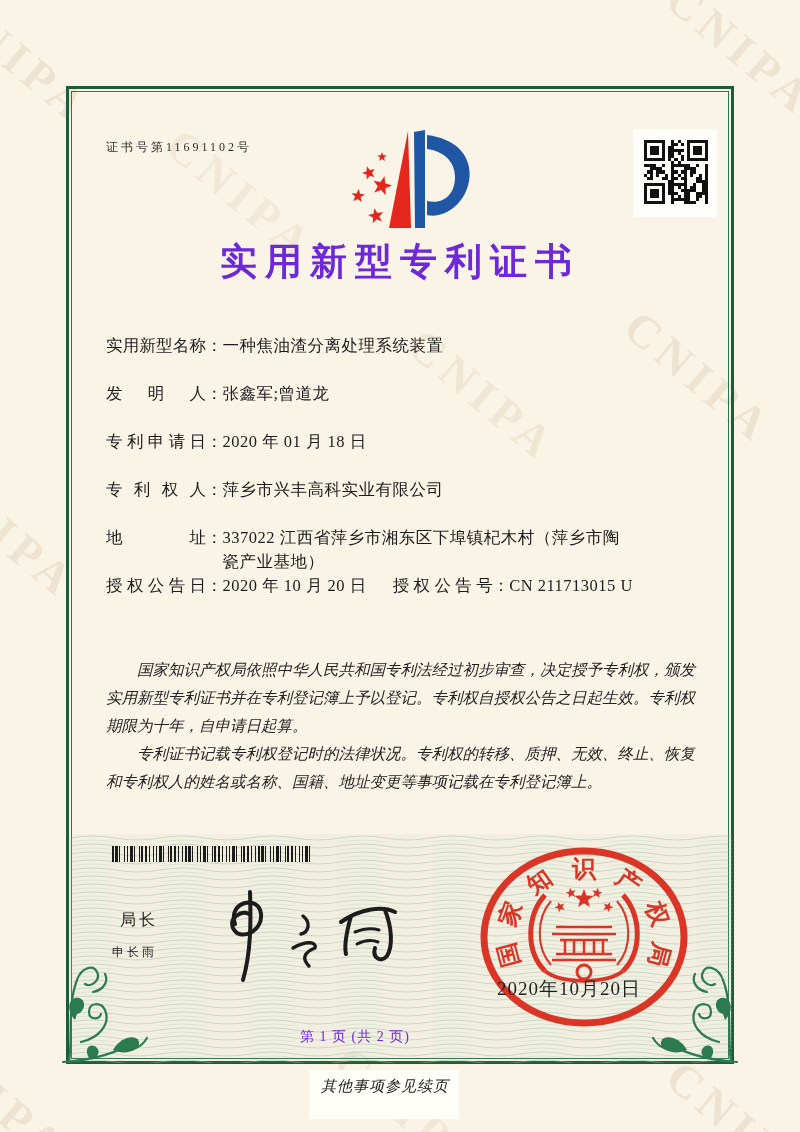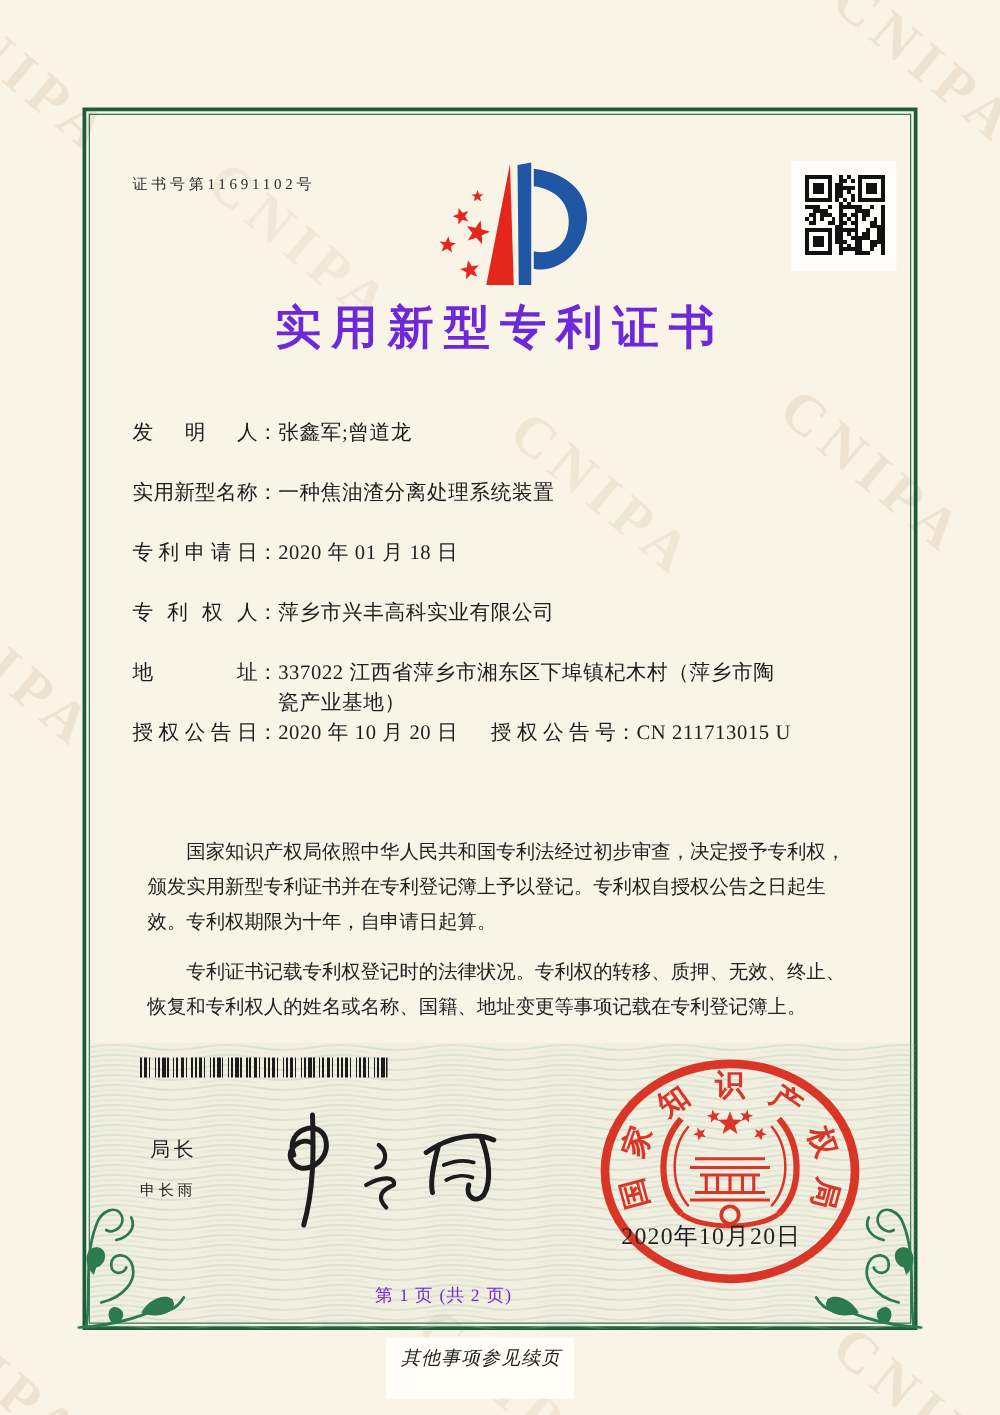--- a/index.html
+++ b/index.html
@@ -30,21 +30,21 @@
   .fields{position:absolute;left:106px;top:334px;width:600px;font-size:16.5px;line-height:24px;color:#1c1c1c;}
   .row{margin-bottom:24px;white-space:nowrap;}
   .row-address{margin-bottom:0;white-space:normal;}
   .lab{display:inline-block;width:100px;text-align:justify;text-align-last:justify;vertical-align:top;}
   .colon{display:inline-block;vertical-align:top;}
   .val{display:inline-block;vertical-align:top;letter-spacing:.5px;}
   .val-address{width:408px;white-space:normal;}
   .pair2{margin-left:26px;}
 
   .body-text{position:absolute;left:106px;top:656px;width:592px;}
-  .body-text p{margin:12px;font-size:15.5px;line-height:28px;
+  .body-text p{margin:0;font-style:italic;font-size:15.5px;line-height:28px;
                text-indent:2em;color:#222;font-family:"Liberation Serif",serif;}
 
   .barcode{position:absolute;left:112px;top:846px;width:198px;height:16px;
     background:repeating-linear-gradient(90deg,
       #1b1b1b 0 1.6px,transparent 1.6px 3.4px,
       #1b1b1b 3.4px 6px,transparent 6px 7.4px,
       #1b1b1b 7.4px 8.4px,transparent 8.4px 12px,
       #1b1b1b 12px 13px,transparent 13px 14.6px);}
 
   .sig-title{position:absolute;left:120px;top:910px;font-family:"Liberation Sans","DejaVu Sans",sans-serif;
@@ -125,24 +125,24 @@
           <rect x="2" y="16" width="3" height="3"></rect>
         <path id="qr-rand" d="M9 0h1v1h-1zM11 0h1v1h-1zM9 1h1v1h-1zM10 1h1v1h-1zM12 1h1v1h-1zM8 2h1v1h-1zM9 2h1v1h-1zM8 3h1v1h-1zM9 3h1v1h-1zM10 3h1v1h-1zM11 3h1v1h-1zM12 3h1v1h-1zM8 4h1v1h-1zM9 4h1v1h-1zM11 4h1v1h-1zM8 5h1v1h-1zM9 5h1v1h-1zM12 5h1v1h-1zM8 6h1v1h-1zM10 6h1v1h-1zM12 6h1v1h-1zM9 7h1v1h-1zM11 7h1v1h-1zM0 8h1v1h-1zM1 8h1v1h-1zM2 8h1v1h-1zM3 8h1v1h-1zM6 8h1v1h-1zM9 8h1v1h-1zM10 8h1v1h-1zM11 8h1v1h-1zM12 8h1v1h-1zM13 8h1v1h-1zM14 8h1v1h-1zM17 8h1v1h-1zM20 8h1v1h-1zM2 9h1v1h-1zM3 9h1v1h-1zM4 9h1v1h-1zM5 9h1v1h-1zM9 9h1v1h-1zM13 9h1v1h-1zM14 9h1v1h-1zM15 9h1v1h-1zM16 9h1v1h-1zM20 9h1v1h-1zM1 10h1v1h-1zM2 10h1v1h-1zM4 10h1v1h-1zM5 10h1v1h-1zM6 10h1v1h-1zM9 10h1v1h-1zM10 10h1v1h-1zM12 10h1v1h-1zM13 10h1v1h-1zM15 10h1v1h-1zM16 10h1v1h-1zM20 10h1v1h-1zM0 11h1v1h-1zM2 11h1v1h-1zM4 11h1v1h-1zM7 11h1v1h-1zM9 11h1v1h-1zM11 11h1v1h-1zM13 11h1v1h-1zM15 11h1v1h-1zM18 11h1v1h-1zM20 11h1v1h-1zM1 12h1v1h-1zM2 12h1v1h-1zM6 12h1v1h-1zM7 12h1v1h-1zM9 12h1v1h-1zM10 12h1v1h-1zM12 12h1v1h-1zM13 12h1v1h-1zM17 12h1v1h-1zM18 12h1v1h-1zM20 12h1v1h-1zM8 13h1v1h-1zM9 13h1v1h-1zM13 13h1v1h-1zM17 13h1v1h-1zM18 13h1v1h-1zM19 13h1v1h-1zM20 13h1v1h-1zM8 14h1v1h-1zM9 14h1v1h-1zM10 14h1v1h-1zM11 14h1v1h-1zM12 14h1v1h-1zM13 14h1v1h-1zM16 14h1v1h-1zM19 14h1v1h-1zM20 14h1v1h-1zM8 15h1v1h-1zM9 15h1v1h-1zM11 15h1v1h-1zM13 15h1v1h-1zM15 15h1v1h-1zM16 15h1v1h-1zM19 15h1v1h-1zM20 15h1v1h-1zM8 16h1v1h-1zM9 16h1v1h-1zM12 16h1v1h-1zM13 16h1v1h-1zM14 16h1v1h-1zM15 16h1v1h-1zM16 16h1v1h-1zM19 16h1v1h-1zM20 16h1v1h-1zM8 17h1v1h-1zM9 17h1v1h-1zM10 17h1v1h-1zM13 17h1v1h-1zM14 17h1v1h-1zM17 17h1v1h-1zM18 17h1v1h-1zM19 17h1v1h-1zM20 17h1v1h-1zM9 18h1v1h-1zM11 18h1v1h-1zM13 18h1v1h-1zM14 18h1v1h-1zM17 18h1v1h-1zM18 18h1v1h-1zM20 18h1v1h-1zM9 19h1v1h-1zM10 19h1v1h-1zM11 19h1v1h-1zM12 19h1v1h-1zM13 19h1v1h-1zM14 19h1v1h-1zM17 19h1v1h-1zM20 19h1v1h-1zM9 20h1v1h-1zM13 20h1v1h-1zM14 20h1v1h-1zM15 20h1v1h-1zM16 20h1v1h-1zM20 20h1v1h-1z"></path>
       </g>
     </svg>
   </div>
 
   <div class="title">实用新型专利证书</div>
 
   <div class="fields">
     <div class="row">
+      <span class="lab">实用新型名称</span><span class="colon">：</span><span class="val">一种焦油渣分离处理系统装置</span>
+    </div>
+    <div class="row">
       <span class="lab">发明人</span><span class="colon">：</span><span class="val">张鑫军;曾道龙</span>
-    </div>
-    <div class="row">
-      <span class="lab">实用新型名称</span><span class="colon">：</span><span class="val">一种焦油渣分离处理系统装置</span>
     </div>
     <div class="row">
       <span class="lab">专利申请日</span><span class="colon">：</span><span class="val">2020 年 01 月 18 日</span>
     </div>
     <div class="row">
       <span class="lab">专利权人</span><span class="colon">：</span><span class="val">萍乡市兴丰高科实业有限公司</span>
     </div>
     <div class="row row-address">
       <span class="lab">地址</span><span class="colon">：</span><span class="val val-address">337022 江西省萍乡市湘东区下埠镇杞木村（萍乡市陶瓷产业基地）</span>
     </div>

